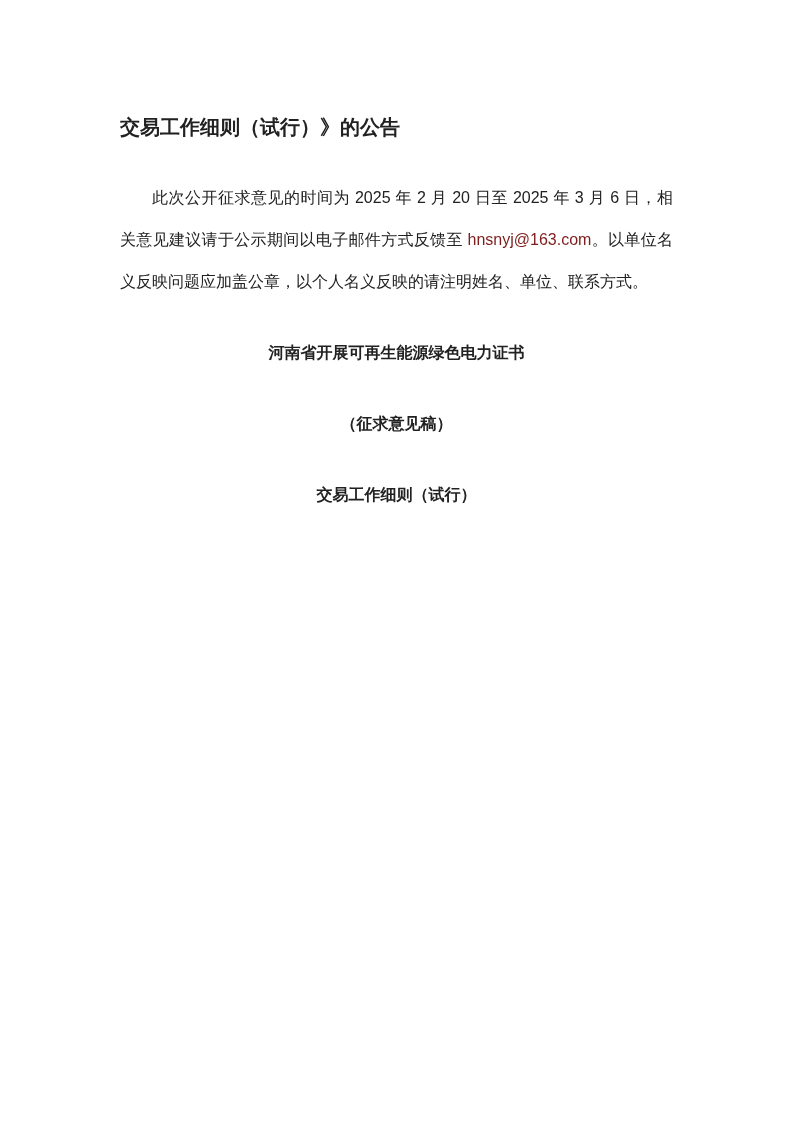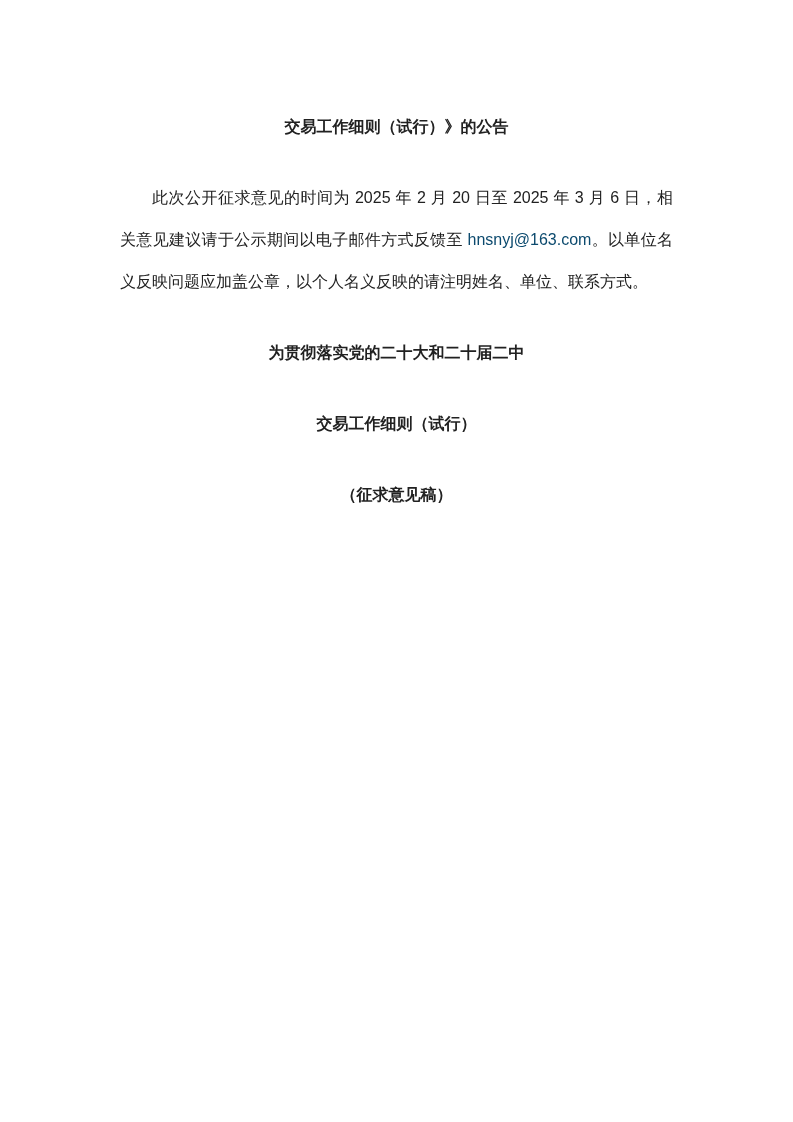--- a/index.html
+++ b/index.html
@@ -17,23 +17,23 @@
   }
   .doc-page {
     position: absolute;
     top: 106px;
     left: 120px;
     width: 553px;
     font-size: 16px;
     line-height: 42px;
   }
   .doc-title {
-    font-size: 16px;
+    font-size: 20px;
     font-weight: bold;
-    text-align: center;
+    text-align: left;
     margin: 0 0 29px 0;
   }
   .para {
     margin: 0 0 29px 0;
     text-indent: 2em;
     text-align: justify;
     text-justify: inter-ideograph;
   }
   .date-line {
     margin: 0 0 29px 0;
@@ -42,36 +42,36 @@
   .attachment-label {
     margin: 0 0 29px 0;
     text-indent: 2em;
   }
   .center-heading {
     font-weight: bold;
     text-align: center;
     margin: 0 0 29px 0;
   }
   .email {
-    color: #0c4a6e;
+    color: #7f1d1d;
     text-decoration: none;
   }
 </style>
 </head>
 <body>
 
 <div class="doc-page">
 
   <h1 class="doc-title">交易工作细则（试行）》的公告</h1>
 
 
   <p class="para"><span>此次公开征求意见的时间为 2025 年 2 月 20 日至 2025 年 3 月 6 日，相关意见建议请于公示期间以电子邮件方式反馈至 </span><span class="email">hnsnyj@163.com</span><span>。以单位名义反映问题应加盖公章，以个人名义反映的请注明姓名、单位、联系方式。</span></p>
 
 
 
 
-  <p class="center-heading">为贯彻落实党的二十大和二十届二中</p>
+  <p class="center-heading">河南省开展可再生能源绿色电力证书</p>
+
+  <p class="center-heading">（征求意见稿）</p>
 
   <p class="center-heading">交易工作细则（试行）</p>
-
-  <p class="center-heading">（征求意见稿）</p>
 
 </div>
 
 </body></html>

